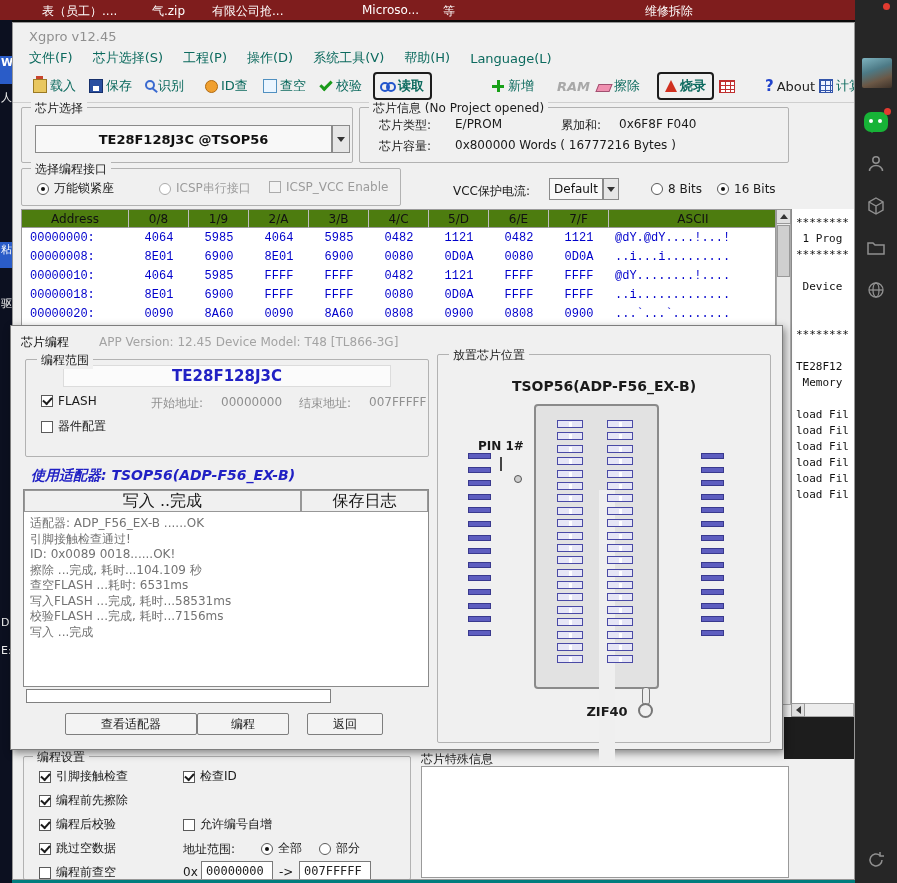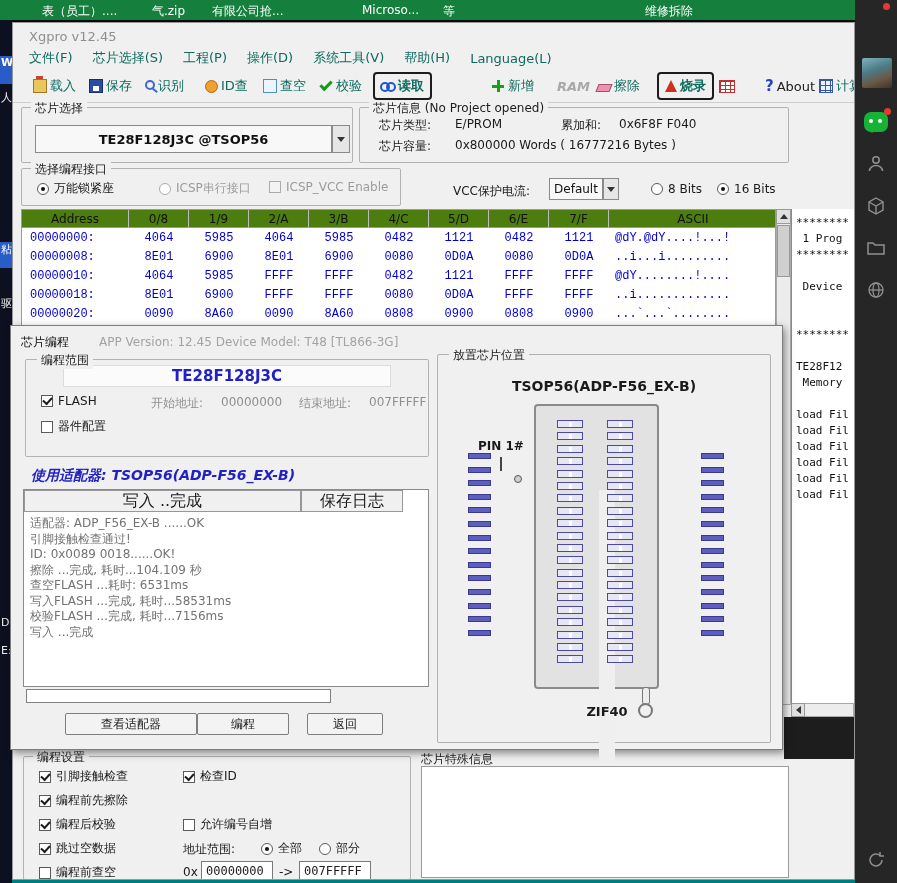--- a/index.html
+++ b/index.html
@@ -1,19 +1,19 @@
 <!DOCTYPE html>
 <html><head>
 <meta charset="utf-8">
 <style>
 *{margin:0;padding:0;box-sizing:border-box}
 html,body{background:#0a0a0a;font-family:"DejaVu Sans","Liberation Sans",sans-serif;font-size:12px}
 #screen{position:relative;width:897px;height:883px;overflow:hidden;background:#0a0a0a}
 
-#taskbar{position:absolute;left:0;top:0;width:855px;height:20px;background:#15803d;z-index:80}
+#taskbar{position:absolute;left:0;top:0;width:855px;height:20px;background:#7f1d1d;z-index:80}
 .tb-item{position:absolute;top:3px;color:#fff;font-size:12px;white-space:nowrap}
 
 #deskstrip{position:absolute;left:0;top:20px;width:12px;height:863px;background:#0c1020;z-index:2;overflow:hidden}
 .desk-tile{position:absolute;left:0;width:12px;background:#2a5cc8;color:#fff;font-size:11px;overflow:hidden}
 .desk-frag{position:absolute;left:1px;color:#eee;font-size:11px}
 
 #bottombar{position:absolute;left:0;top:878px;width:855px;height:5px;background:#007d7d;z-index:1}
 
 #mainwin{position:absolute;left:12px;top:22px;width:843px;height:858px;background:#f0f0f0;border:1px solid #979797;z-index:10;overflow:hidden}
 #win-title{position:absolute;left:16px;top:6px;color:#8f8f8f;font-size:13px}
@@ -440,21 +440,21 @@
       </div>
     <span class="txt" style="left:140px;top:69px;color:#8f8f8f">开始地址:</span>
     <span class="txt" style="left:210px;top:69px;color:#8f8f8f">00000000</span>
     <span class="txt" style="left:288px;top:69px;color:#8f8f8f">结束地址:</span>
     <span class="txt" style="left:358px;top:69px;color:#8f8f8f">007FFFFF</span>
 
     <div id="adapterline">使用适配器: TSOP56(ADP-F56_EX-B)</div>
 
     <div id="logframe">
       <div class="flatbtn" style="left:0;top:0;width:277px;height:22px">写入 ..完成</div>
-      <div class="flatbtn" style="left:277px;top:0;width:102px;height:22px">保存日志</div>
+      <div class="flatbtn" style="left:277px;top:0;width:127px;height:22px">保存日志</div>
       <div id="dlg-log">
           <div class="dlg-line">适配器: ADP_F56_EX-B ......OK</div>
           <div class="dlg-line">引脚接触检查通过!</div>
           <div class="dlg-line">ID: 0x0089 0018......OK!</div>
           <div class="dlg-line">擦除 ...完成, 耗时...104.109 秒</div>
           <div class="dlg-line">查空FLASH ...耗时: 6531ms</div>
           <div class="dlg-line">写入FLASH ...完成, 耗时...58531ms</div>
           <div class="dlg-line">校验FLASH ...完成, 耗时...7156ms</div>
           <div class="dlg-line">写入 ...完成</div>
         </div>

